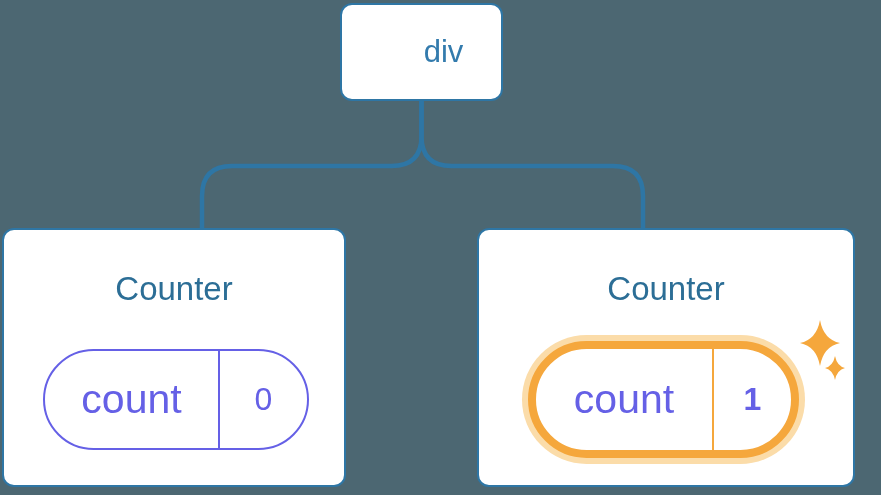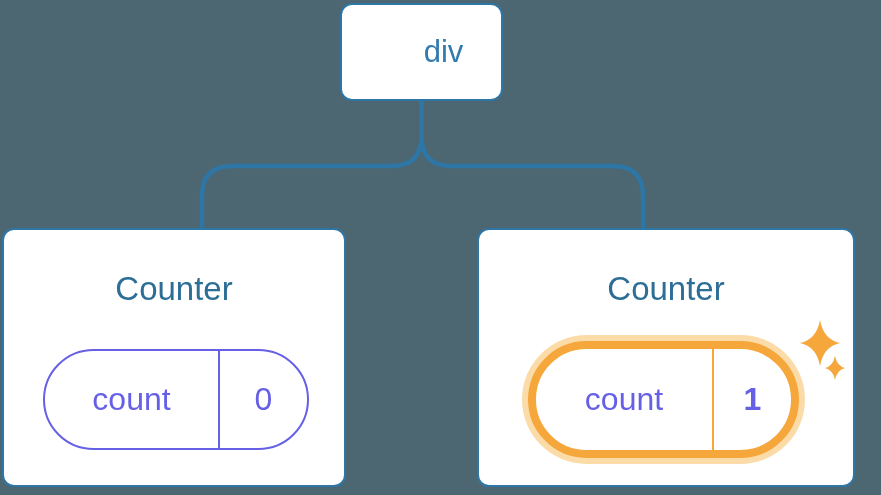--- a/index.html
+++ b/index.html
@@ -79,21 +79,21 @@
     width: 271px; height: 117px;
     border: 8px solid var(--orange, #F5A73C);
     border-radius: 60px;
     box-shadow: 0 0 0 6px var(--orange-halo, #FBDCA9);
   }
 
   .pill-key {
     display: flex;
     align-items: center;
     justify-content: center;
-    font-size: 32px;
+    font-size: 41px;
     color: var(--purple, #6560E6);
   }
   .pill-normal .pill-key    { width: 173px; }
   .pill-highlight .pill-key { width: 176px; }
 
   .pill-divider { width: 2px; }
   .pill-normal .pill-divider    { background: var(--purple, #6560E6); }
   .pill-highlight .pill-divider { background: var(--orange, #F5A73C); }
 
   .pill-value {

